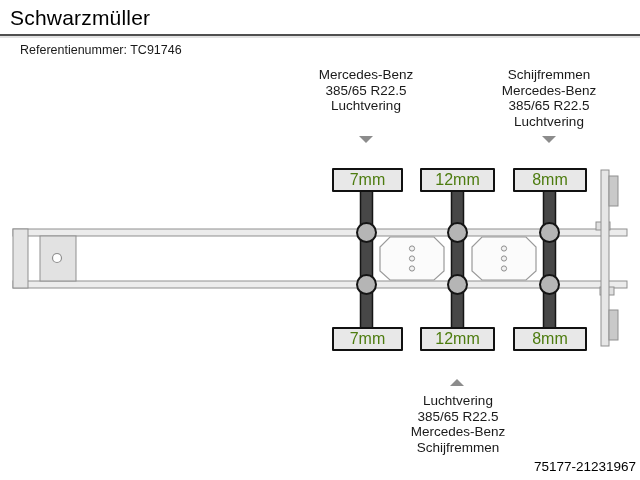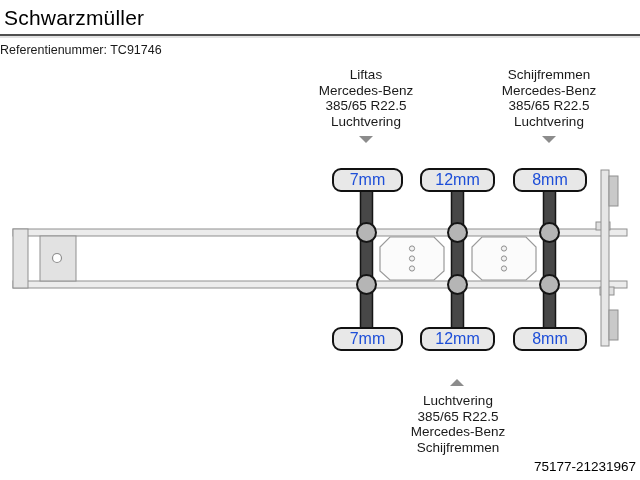--- a/index.html
+++ b/index.html
@@ -7,28 +7,28 @@
     width: 640px; height: 480px;
     background: #ffffff;
     font-family: "Liberation Sans", "DejaVu Sans", sans-serif;
     overflow: hidden;
     position: relative;
   }
   .abs { position: absolute; }
 
   
   .page-title {
-    left: 4px; top: 6px;
+    left: 10px; top: 6px;
     font-size: 21px; font-weight: 400; color: #000;
     letter-spacing: 0.2px;
   }
   .divider-dark { left: 0; top: 34px; width: 640px; height: 2px; background: #4f4f4f; }
   .divider-light { left: 0; top: 36px; width: 640px; height: 2px; background: #e2e2e2; }
   .reference {
-    left: 0; top: 43px;
+    left: 20px; top: 43px;
     font-size: 12.5px; color: #1a1a1a;
   }
 
   
   .ann {
     width: 190px;
     text-align: center;
     font-size: 13.5px;
     line-height: 15.5px;
     color: #1a1a1a;
@@ -47,25 +47,25 @@
     border-left: 7px solid transparent;
     border-right: 7px solid transparent;
     border-bottom: 7px solid #8c8c8c;
   }
 
   
   .tread-label {
     height: 24px;
     background: #e8e8e8;
     border: 2px solid #111;
-    border-radius: 9px;
+    border-radius: 1px;
     text-align: center;
     font-size: 16px;
     line-height: 20px;
-    color: #1d4ed8;
+    color: #4d7c0f;
   }
 
   
   .listing-id {
     right: 4px; top: 459px;
     font-size: 13.5px; color: #000000;
   }
 
   svg.chassis { left: 0; top: 0; }
 </style>
@@ -124,21 +124,20 @@
 
     <g>
       <rect x="543.5" y="189" width="12" height="140" rx="2" fill="#474747" stroke="#151515" stroke-width="1.5"></rect>
       <circle cx="549.5" cy="232.5" r="9.5" fill="#b5b5b5" stroke="#151515" stroke-width="2"></circle>
       <circle cx="549.5" cy="284.5" r="9.5" fill="#b5b5b5" stroke="#151515" stroke-width="2"></circle>
     </g>
   </g>
 </svg>
 
 <div class="abs ann" style="left:271px; top:67px;">
-  <span>Liftas</span>
   <span>Mercedes-Benz</span>
   <span>385/65 R22.5</span>
   <span>Luchtvering</span>
 </div>
 <div class="abs arrow-down" style="left:359px; top:136px;"></div>
 
 <div class="abs ann" style="left:454px; top:67px;">
   <span>Schijfremmen</span>
   <span>Mercedes-Benz</span>
   <span>385/65 R22.5</span>

